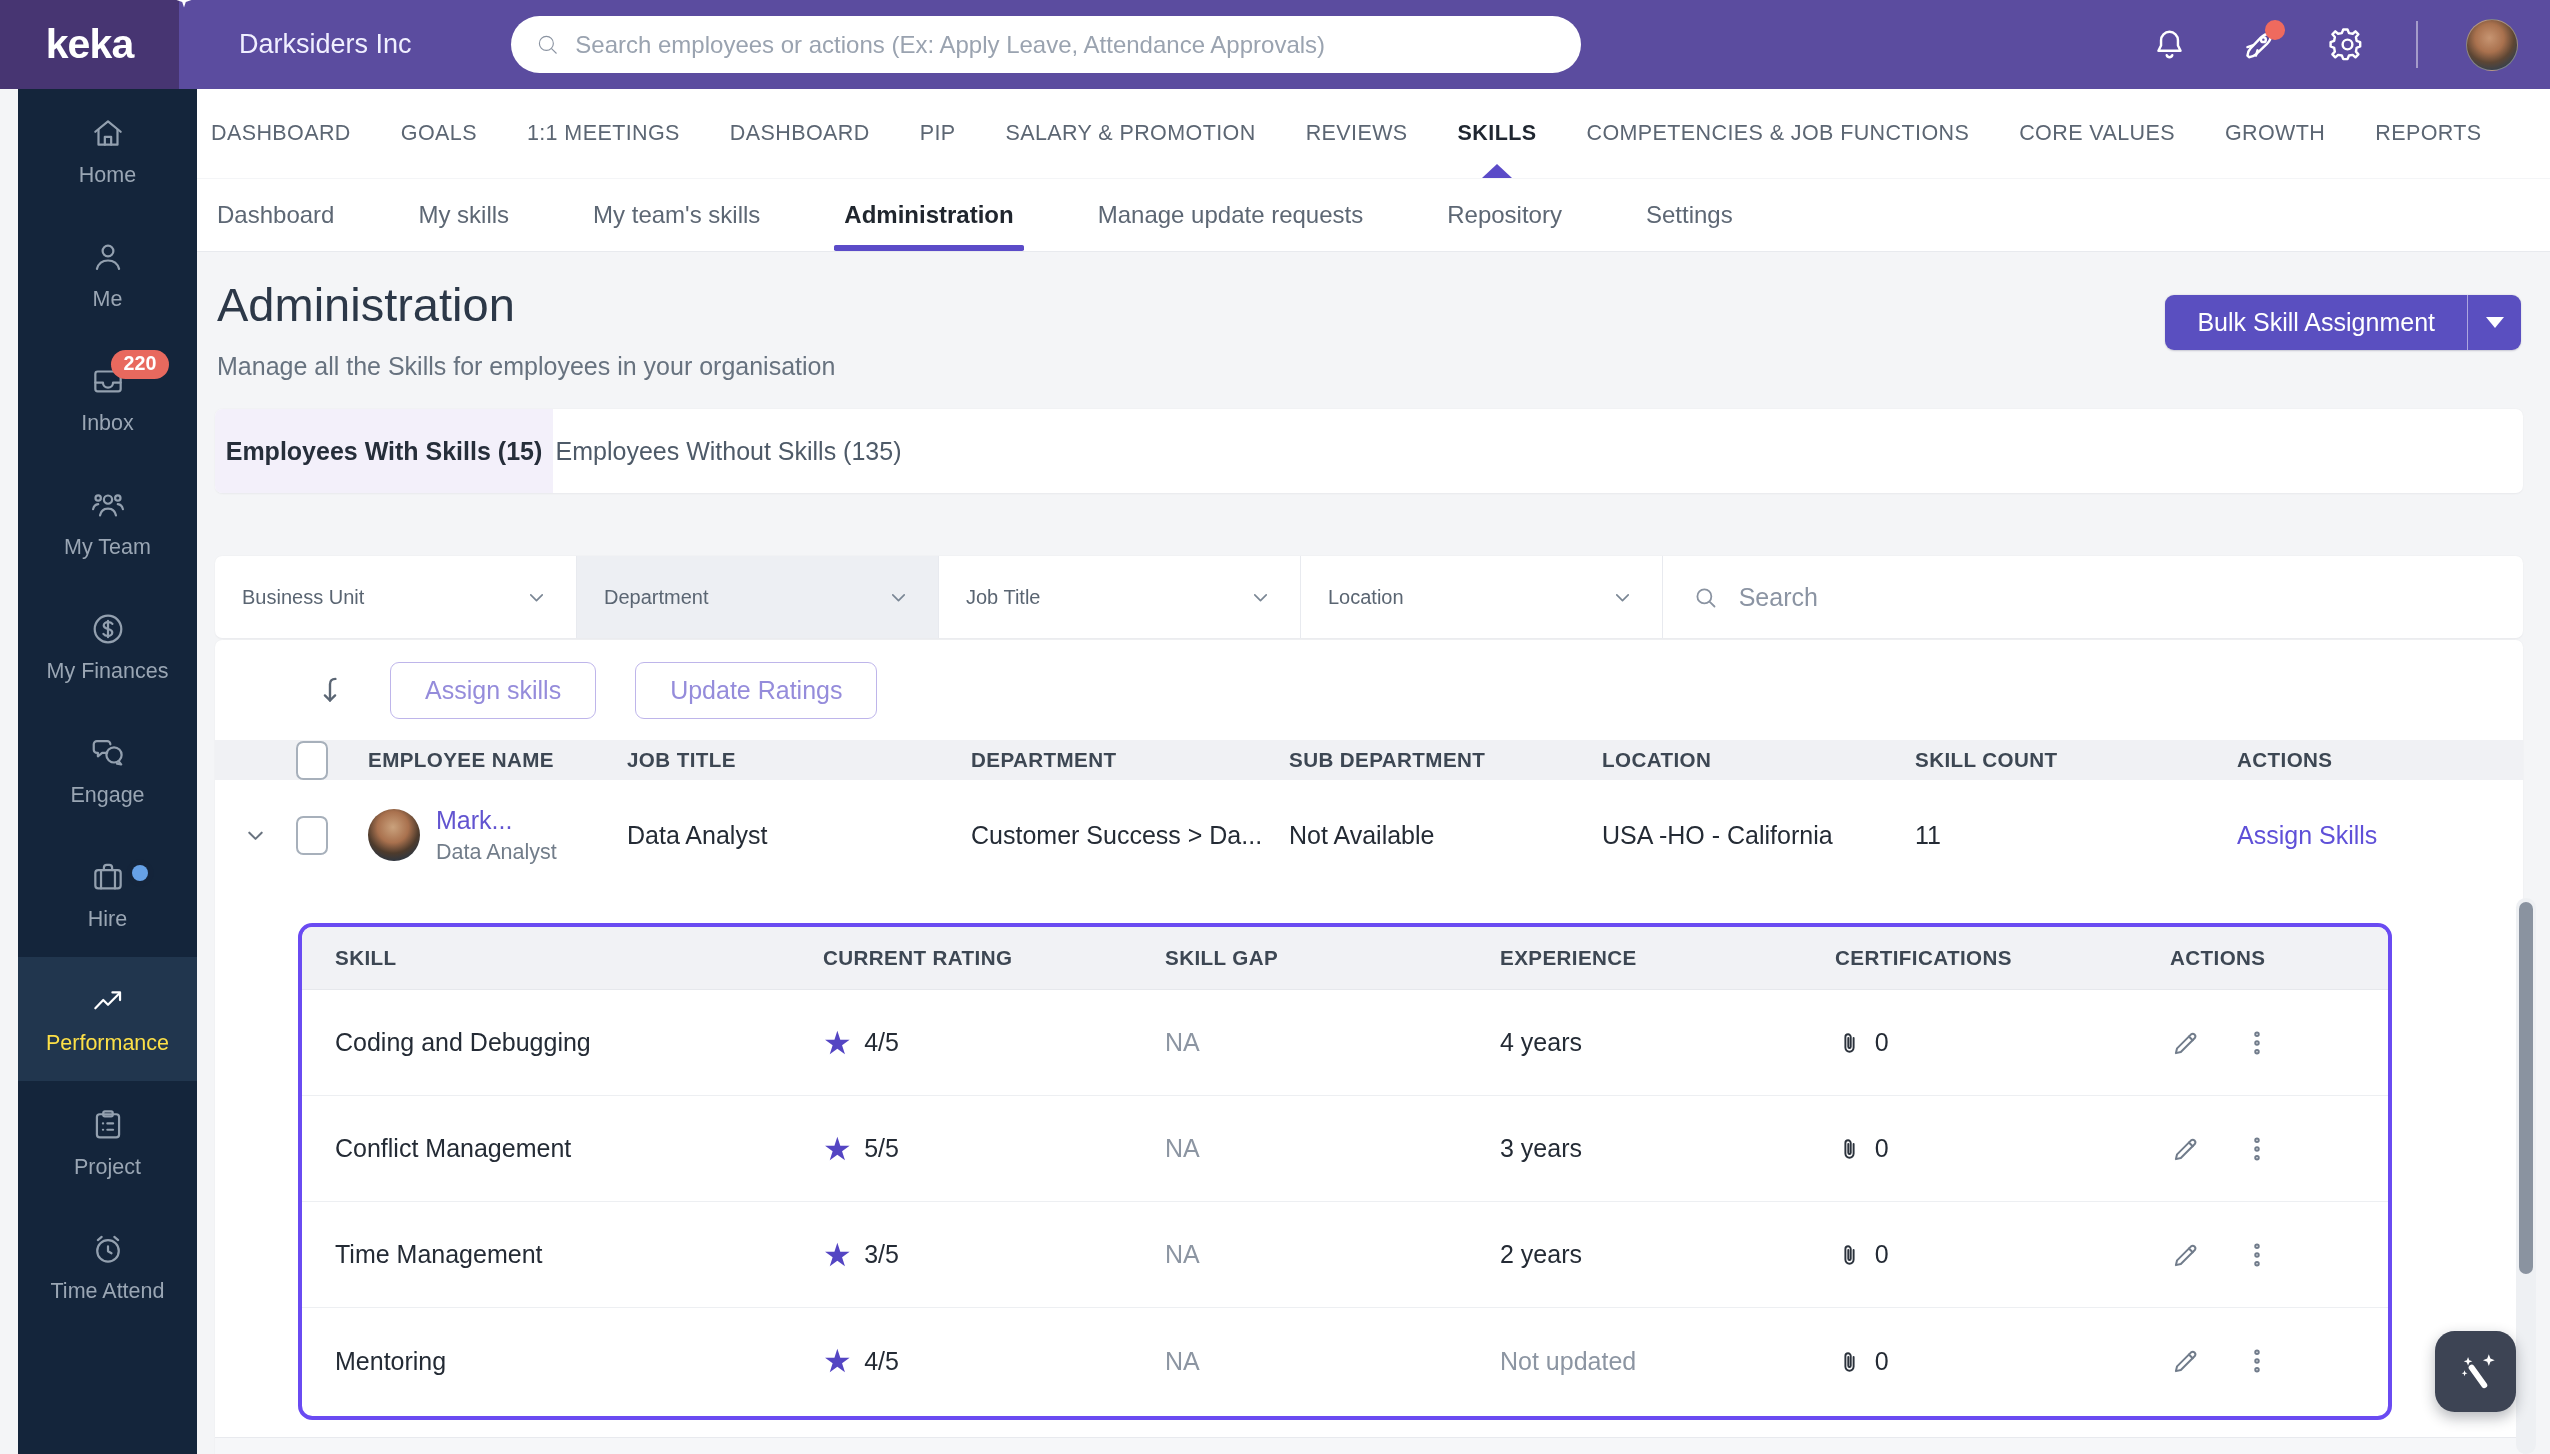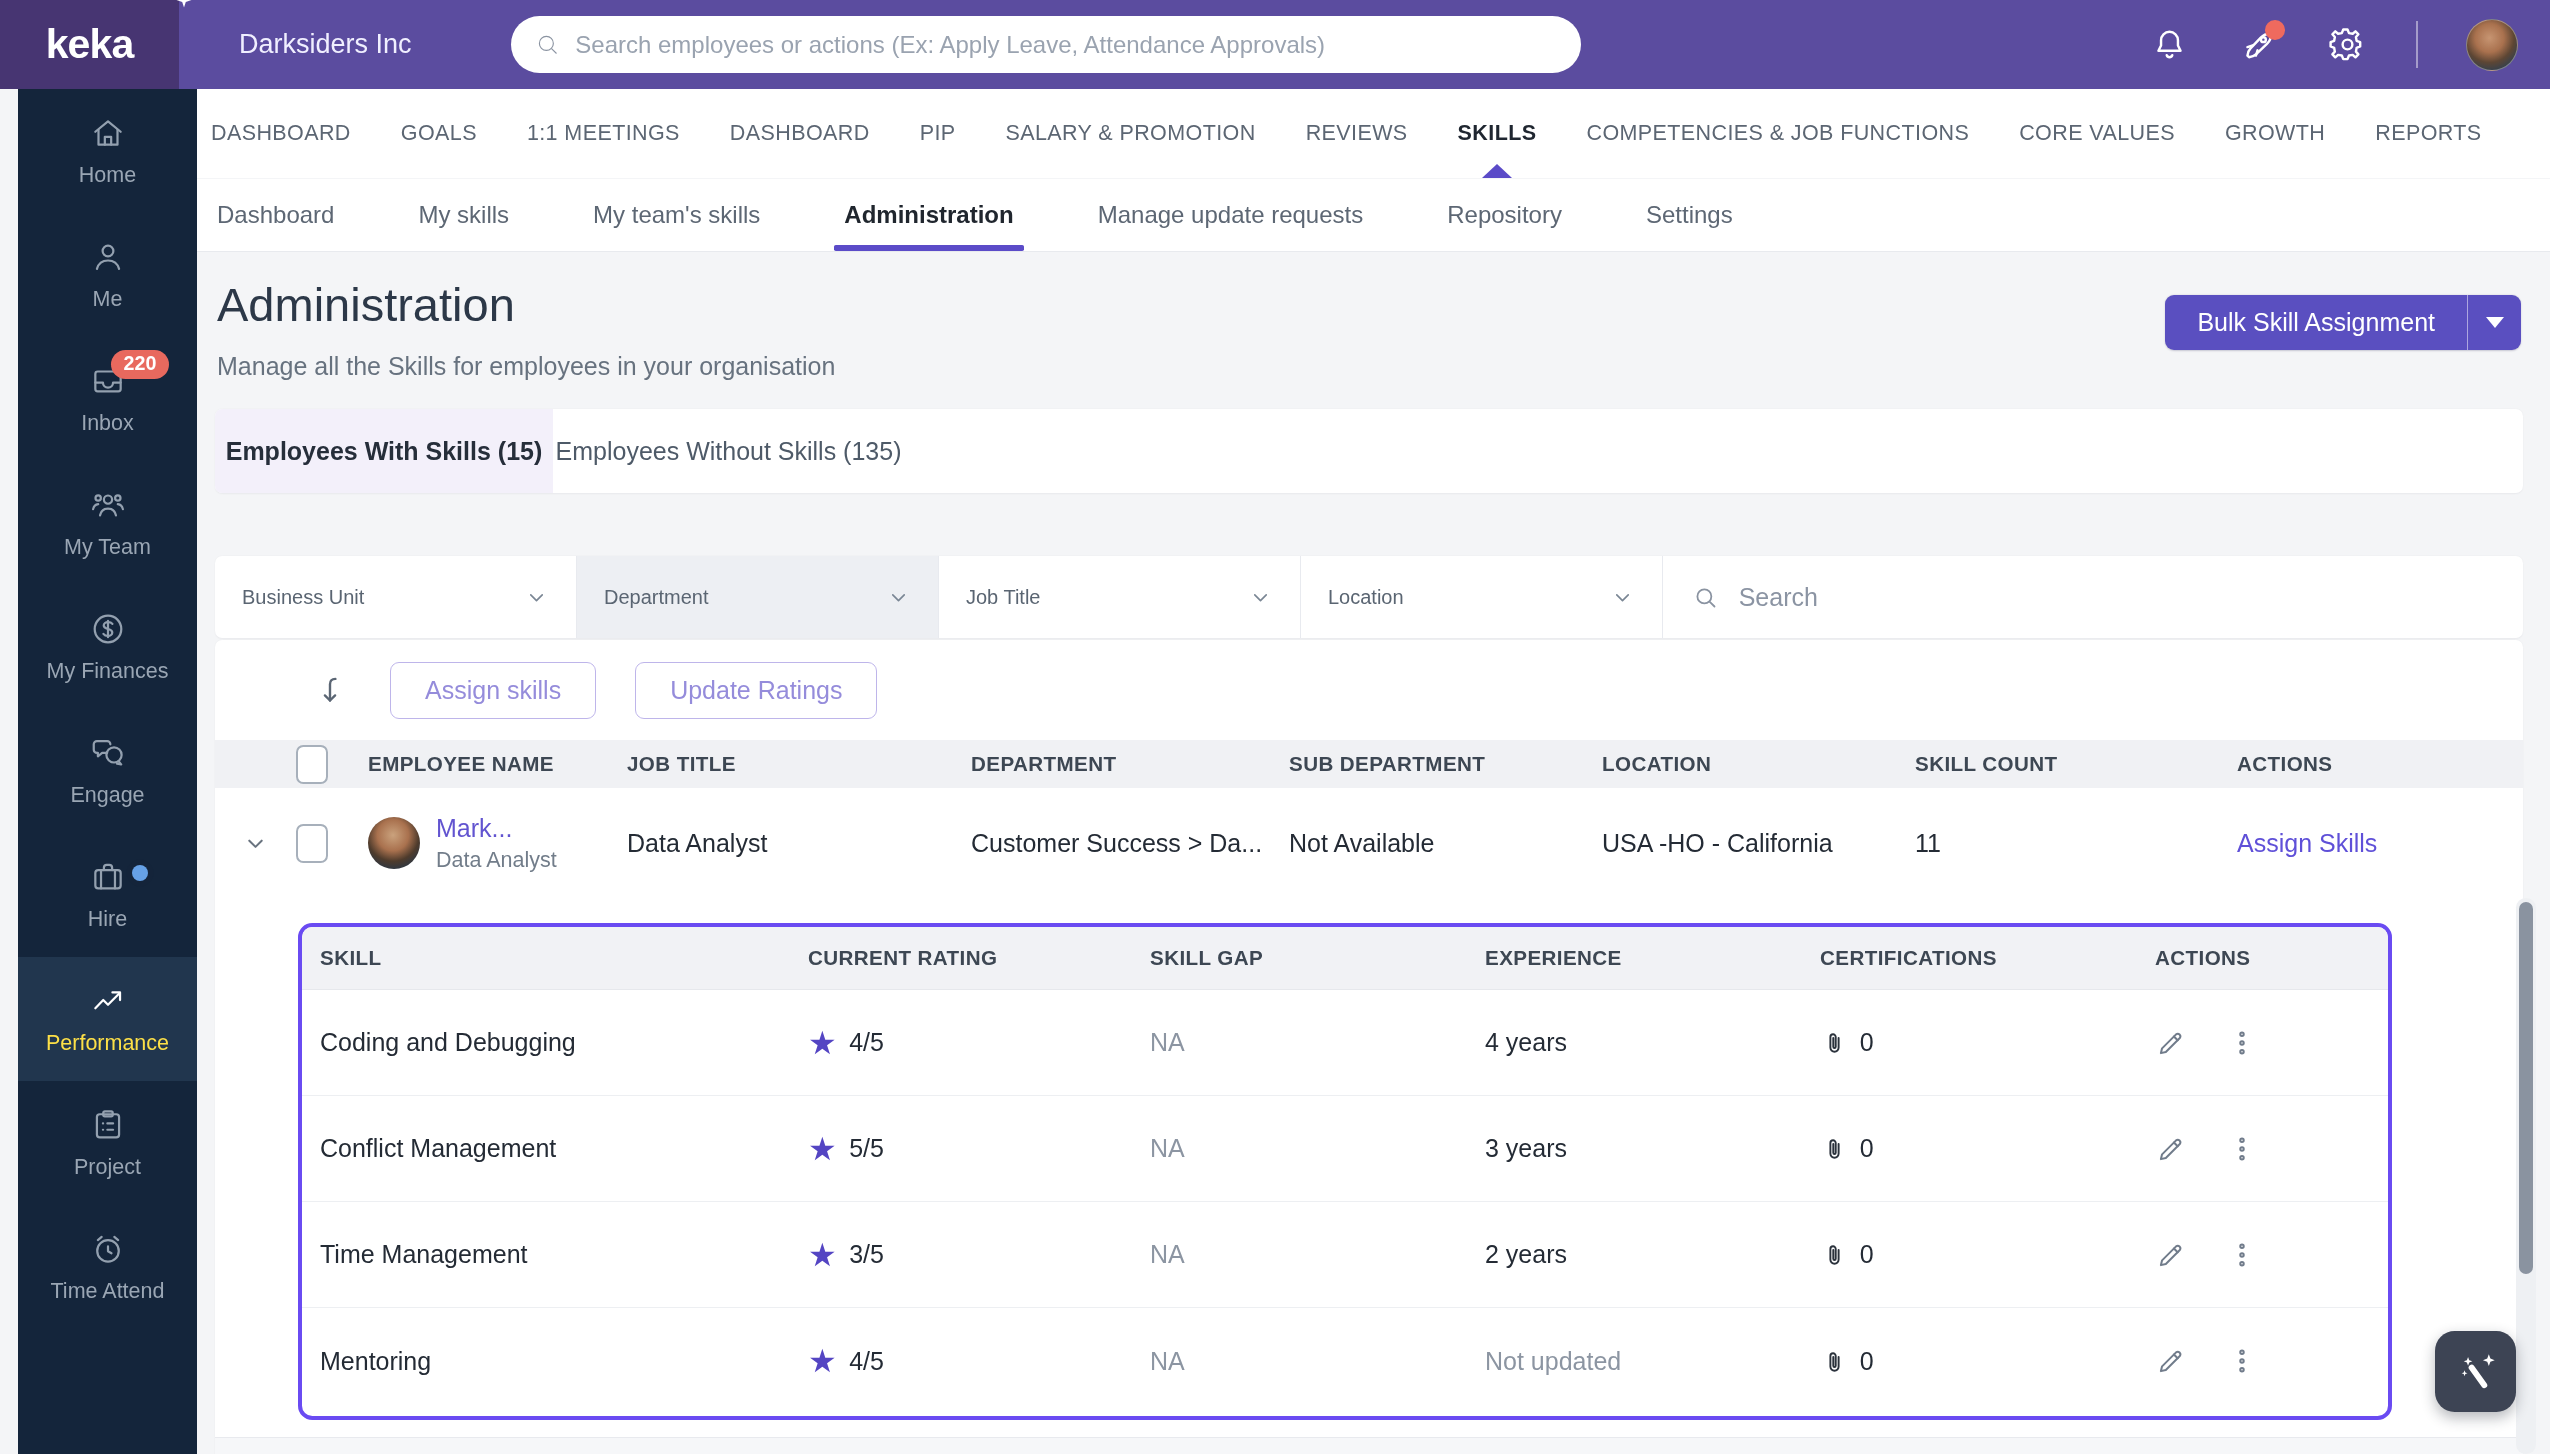--- a/index.html
+++ b/index.html
@@ -69,37 +69,37 @@
 
   .tablecard { position:absolute; top:388px; left:36px; width:2308px; bottom:-10.7px; background:#fff; border-radius:7.2px; box-shadow:0 0.9px 1.8px rgba(16,24,40,.05); overflow:hidden; }
   .toolbar { height:100px; display:flex; align-items:center; padding-left:100px; gap:39px; }
   .sorticon { width:36px; height:36px; cursor:pointer; }
   .sorticon svg { width:36px; height:36px; stroke:#5b6674; fill:none; stroke-width:1.6; stroke-linecap:round; stroke-linejoin:round; }
   .obtn { height:57px; border:1.8px solid #beb5ea; border-radius:9px; background:#fff; color:#958cdb; font-size:25px; font-family:inherit; padding:0 34px; cursor:pointer; }
   .obtn + .obtn { margin-left:-18px; }
   .obtn.second { margin-left:0; }
 
   .egrid { display:grid; grid-template-columns:81px 72px 259px 344px 318px 313px 313px 268px 1fr; align-items:center; }
-  .ehead { height:48px; background:#f0f1f4; font-size:20.6px; letter-spacing:0.4px; color:#3d4753; font-weight:600; }
+  .ehead { height:40px; background:#f0f1f4; font-size:20.6px; letter-spacing:0.4px; color:#3d4753; font-weight:600; }
   .ehead > div { white-space:nowrap; }
   .checkbox { width:32px; height:39px; border:2.2px solid #a7b0bb; border-radius:7.2px; background:#fff; cursor:pointer; }
   .erow { height:111px; font-size:25px; color:#242b35; }
   .expander { display:flex; align-items:center; justify-content:center; cursor:pointer; }
   .expander svg { width:27px; height:27px; stroke:#69737f; fill:none; stroke-width:1.8; stroke-linecap:round; stroke-linejoin:round; }
   .empcell { display:flex; align-items:center; gap:16px; }
   .empavatar { width:52px; height:52px; border-radius:50%; flex:0 0 auto; background:radial-gradient(circle at 48% 35%, #caa27d 0%, #a9714e 36%, #4e3b2c 60%, #2a3644 82%); }
   .empname { font-size:25px; color:#6254d0; cursor:pointer; white-space:nowrap; }
   .empsub { font-size:21.5px; color:#727d8a; margin-top:5.4px; white-space:nowrap; }
   .cell-muted { color:#8c95a2; }
   .linkcell { color:#5f50d8; font-weight:500; cursor:pointer; padding-left:54px; }
   .actions-head { padding-left:54px; }
 
   
   .skillsbox { position:absolute; left:83px; top:283px; width:2094px; height:497px; border:4.5px solid #6a4bf2; border-radius:14.3px; background:#fff; overflow:hidden; }
-  .sgrid { display:grid; grid-template-columns:488px 342px 335px 335px 335px 1fr; align-items:center; padding-left:18px; }
+  .sgrid { display:grid; grid-template-columns:488px 342px 335px 335px 335px 1fr; align-items:center; padding-left:33px; }
   .shead { height:63px; background:#f1f2f5; border-bottom:0.9px solid #e6e8ec; font-size:20.6px; letter-spacing:0.4px; color:#3d4753; font-weight:600; }
   .srow { height:106px; border-bottom:0.9px solid #edeff2; font-size:25px; color:#242b35; }
   .srow:last-child { border-bottom:none; }
   .ratecell { display:flex; align-items:center; gap:12.5px; }
   .star { font-size:32px; color:#5445c3; line-height:1; }
   .certcell { display:flex; align-items:center; gap:10.7px; }
   .certcell svg { width:29px; height:29px; stroke:#2b323c; fill:none; stroke-width:1.6; stroke-linecap:round; stroke-linejoin:round; }
   .sactions { display:flex; align-items:center; gap:39px; }
   .sactions .aico { cursor:pointer; width:32px; height:32px; }
   .sactions svg { width:32px; height:32px; stroke:#717c8b; fill:none; stroke-width:1.5; stroke-linecap:round; stroke-linejoin:round; }

